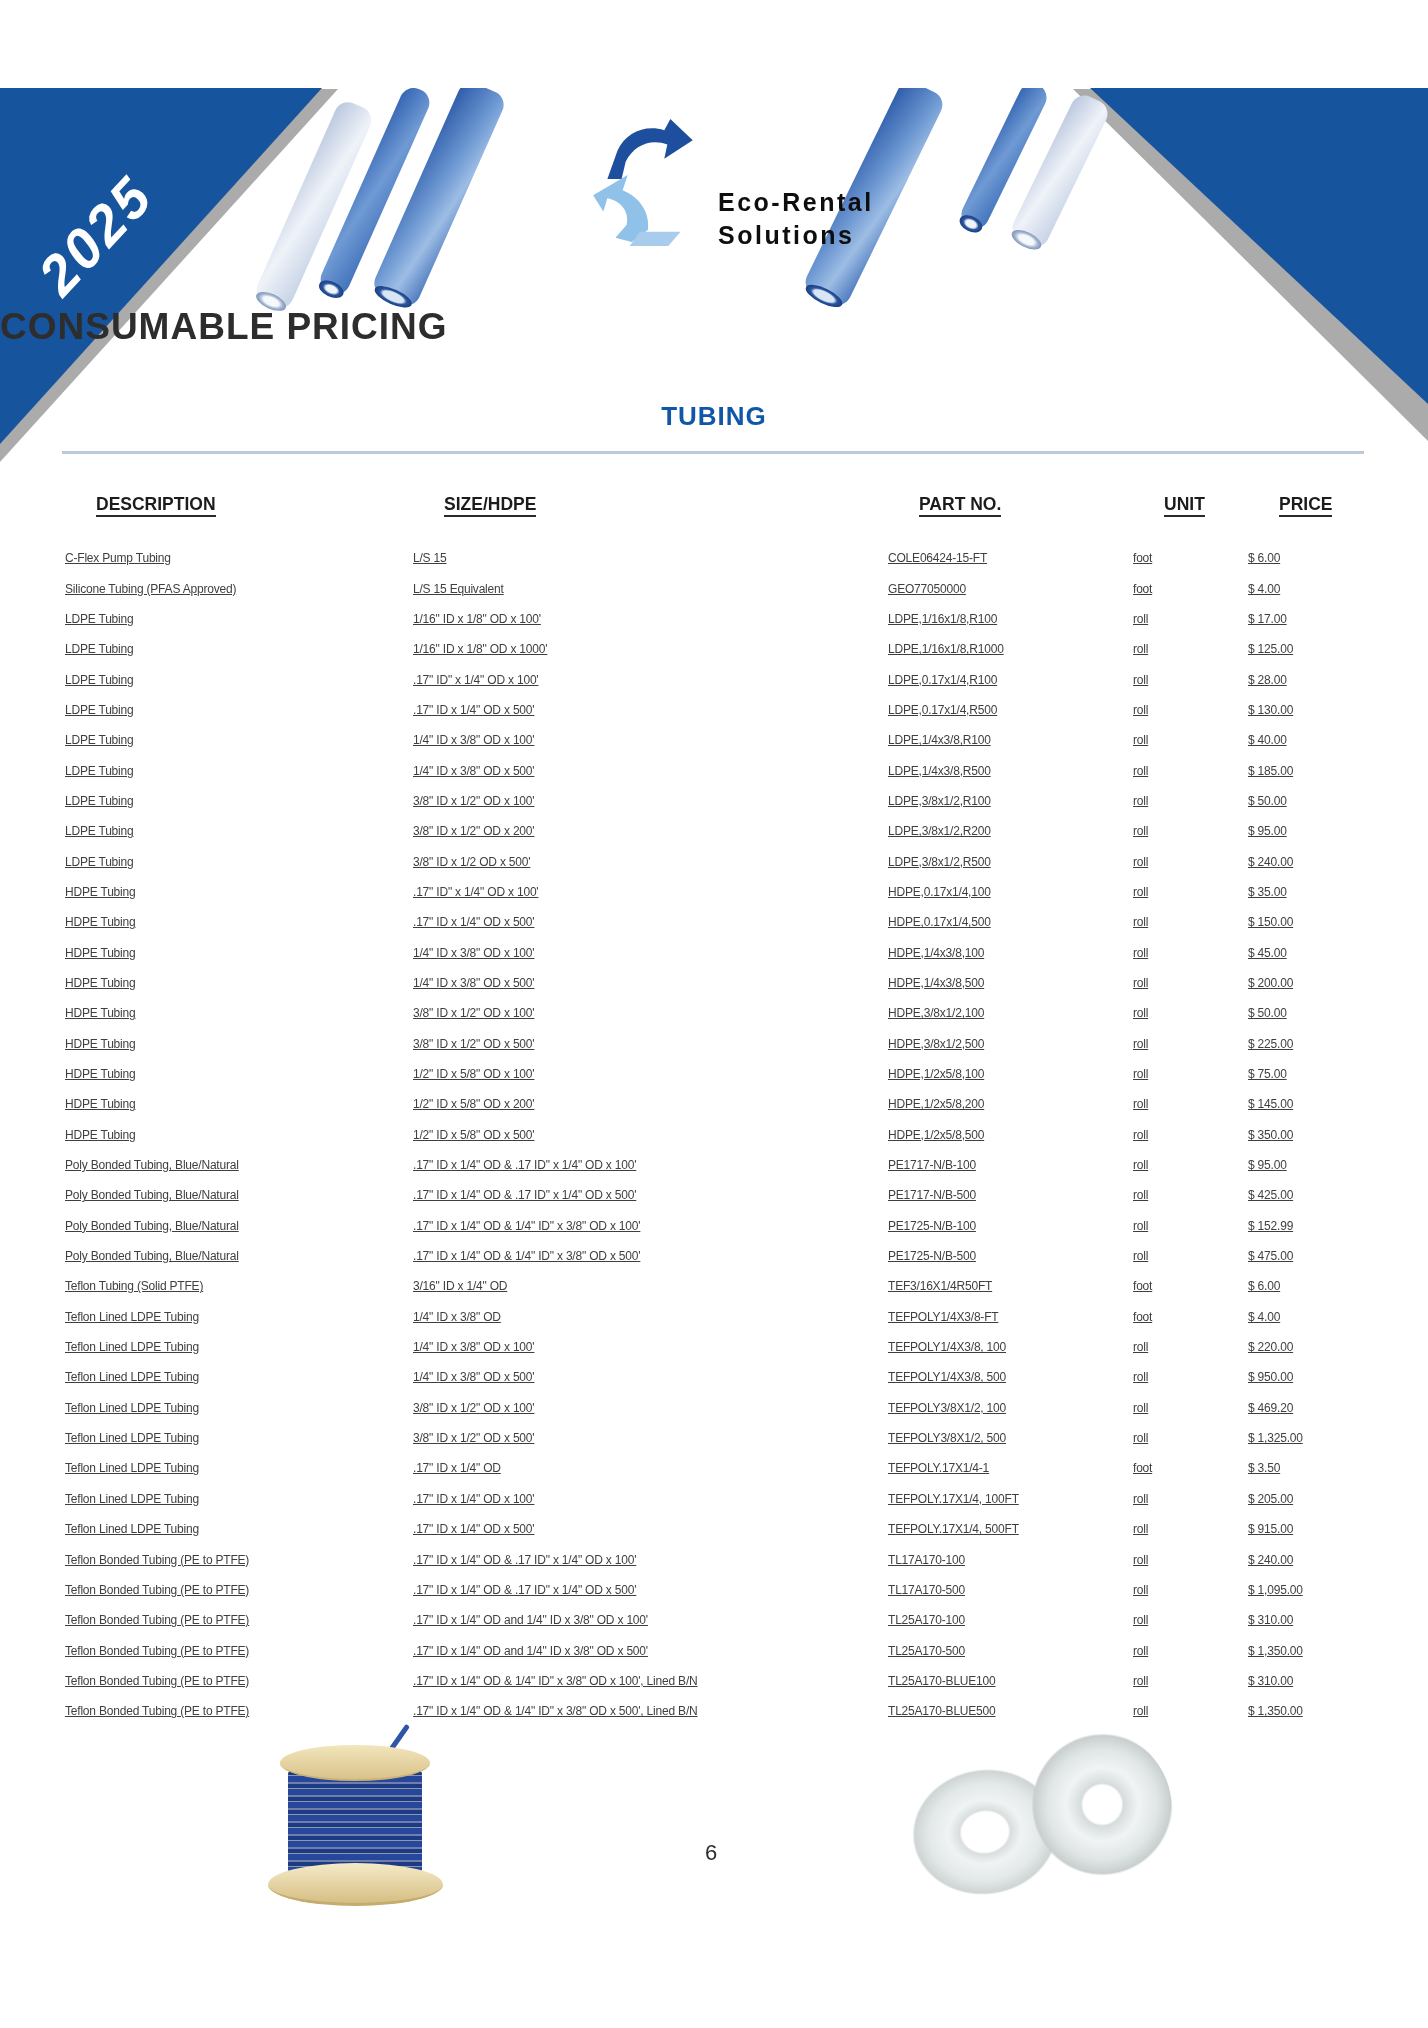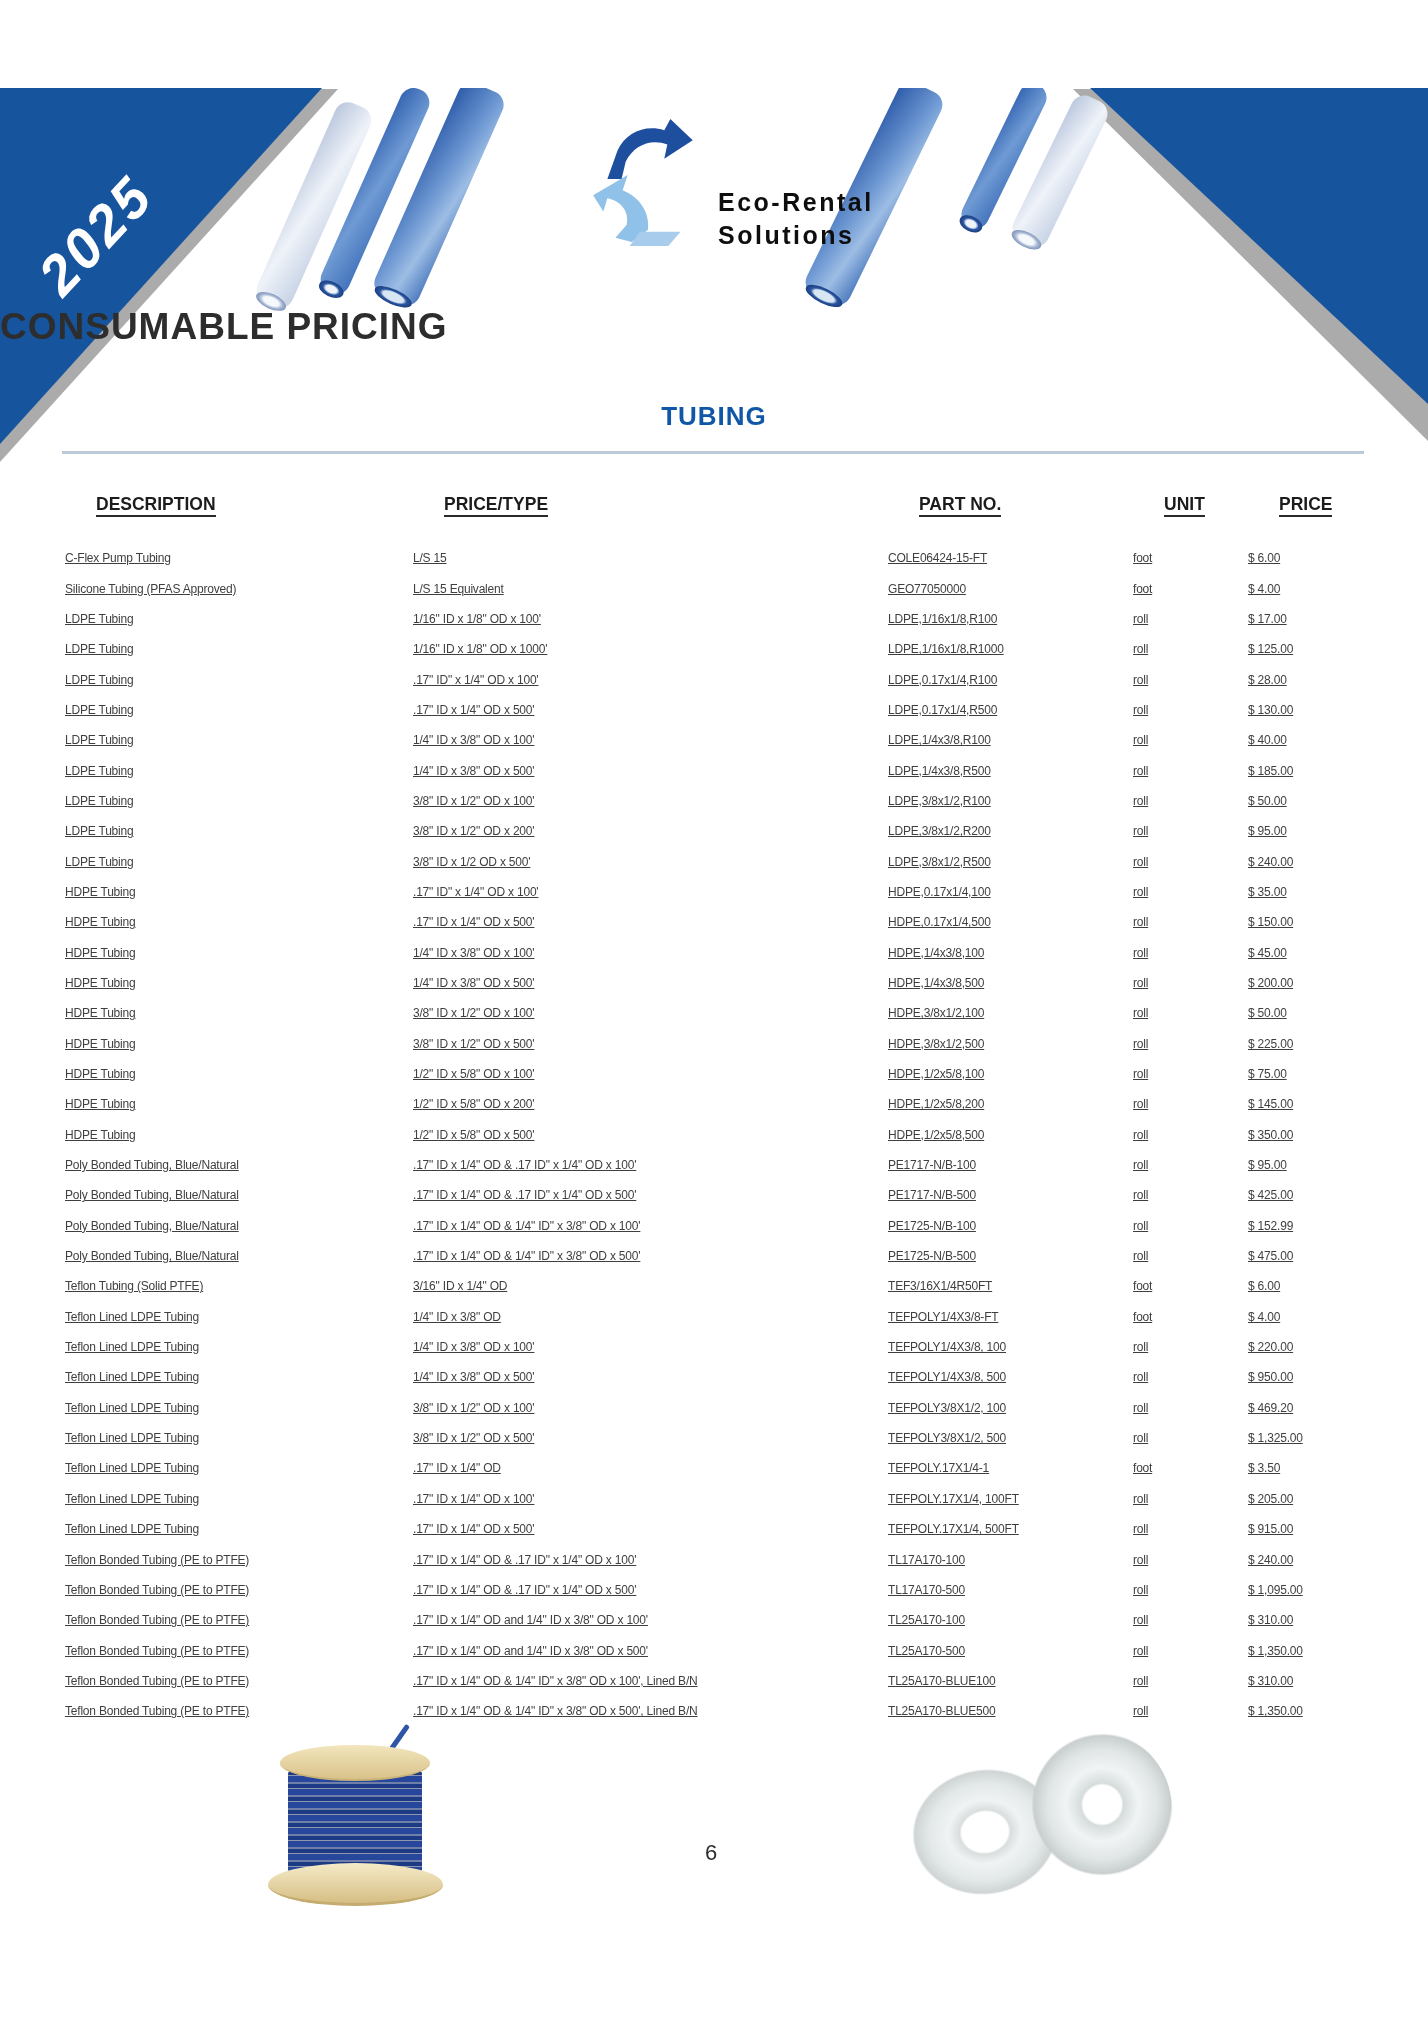--- a/index.html
+++ b/index.html
@@ -111,21 +111,21 @@
       <div>Solutions</div>
     </div>
   </div>
 
   <div class="title">CONSUMABLE PRICING</div>
   <div class="section">TUBING</div>
   <div class="rule"></div>
 
   <div class="thead">
     <div class="hcell"><span>DESCRIPTION</span></div>
-    <div class="hcell"><span>PRICE/TYPE</span></div>
+    <div class="hcell"><span>SIZE/HDPE</span></div>
     <div class="hcell"><span>PART NO.</span></div>
     <div class="hcell"><span>UNIT</span></div>
     <div class="hcell"><span>PRICE</span></div>
   </div>
 
   <div class="tbody">
       <div class="trow">
         <div>C-Flex Pump Tubing</div>
         <div>L/S 15</div>
         <div>COLE06424-15-FT</div>

